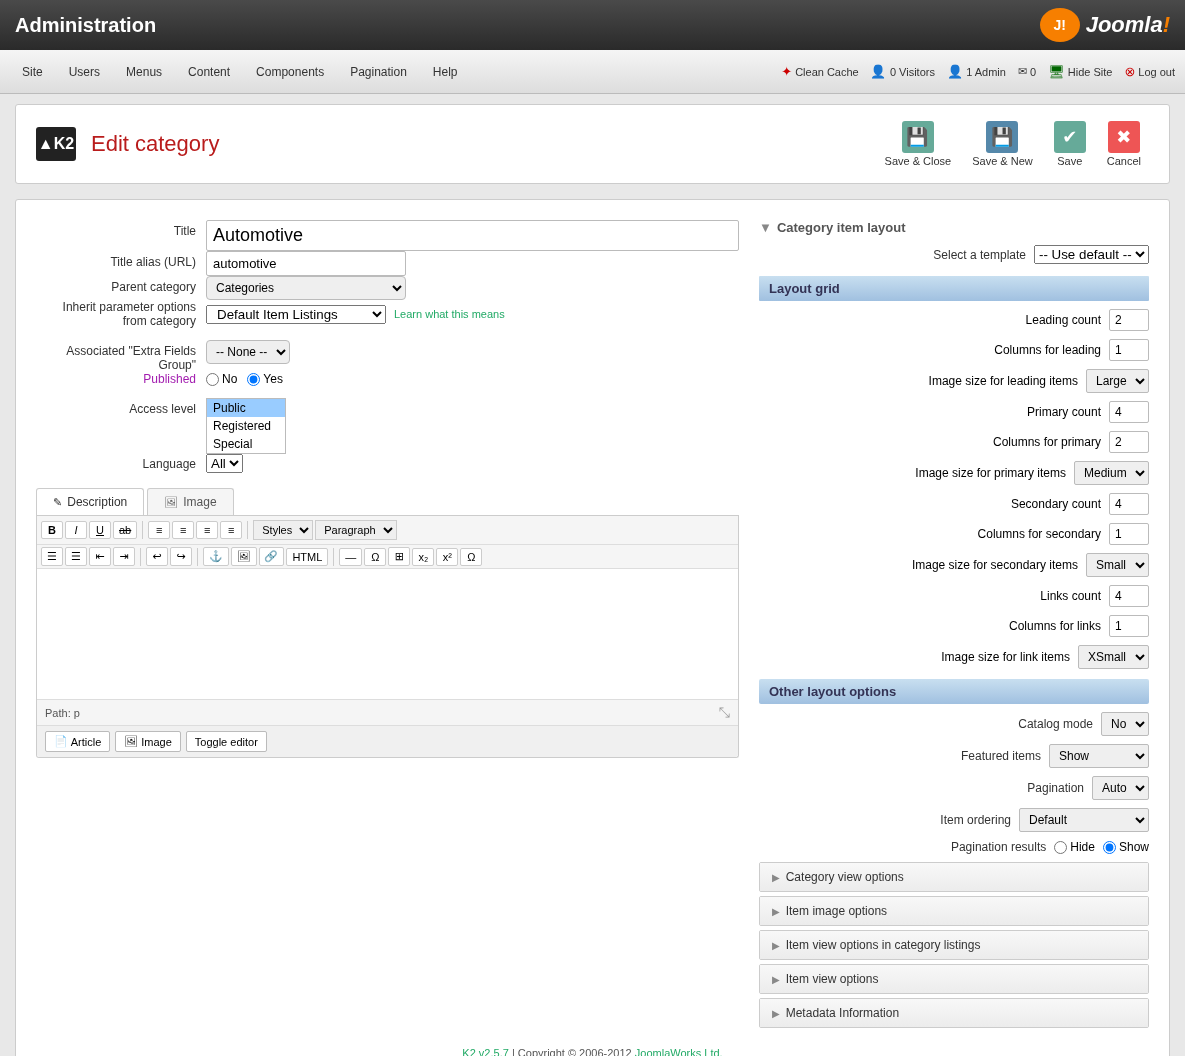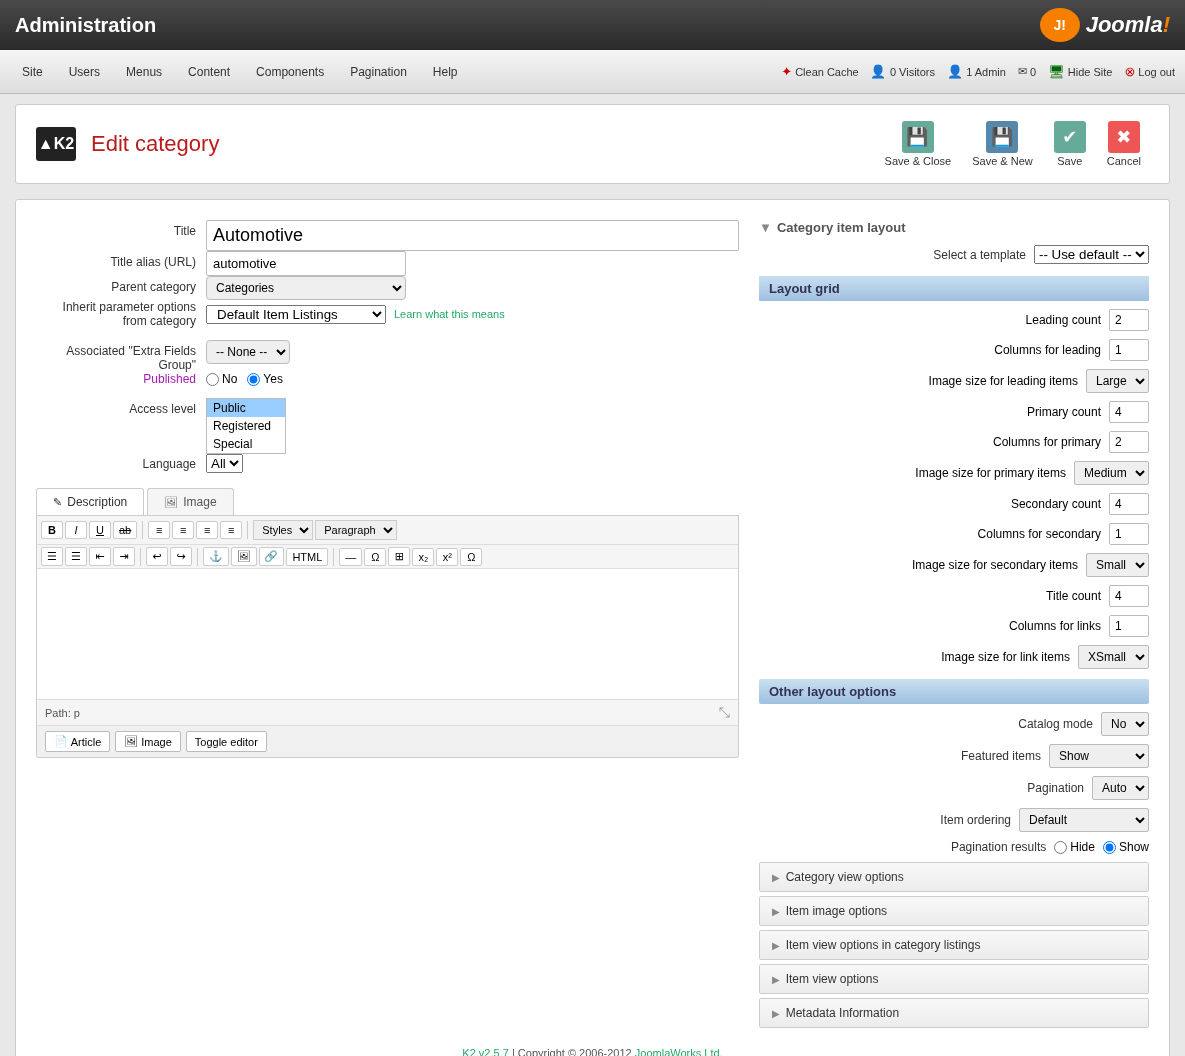--- a/index.html
+++ b/index.html
@@ -607,21 +607,21 @@
           <input type="text" class="grid-input" value="1" style="">
         </div>
         <div class="grid-field-row">
           <span class="grid-label">Image size for secondary items</span>
           <select class="grid-select">
             <option>Small</option>
           </select>
         </div>
 
         <div class="grid-field-row">
-          <span class="grid-label">Title count</span>
+          <span class="grid-label">Links count</span>
           <input type="text" class="grid-input" value="4" style="">
         </div>
         <div class="grid-field-row">
           <span class="grid-label">Columns for links</span>
           <input type="text" class="grid-input" value="1" style="">
         </div>
         <div class="grid-field-row">
           <span class="grid-label">Image size for link items</span>
           <select class="grid-select">
             <option>XSmall</option>

